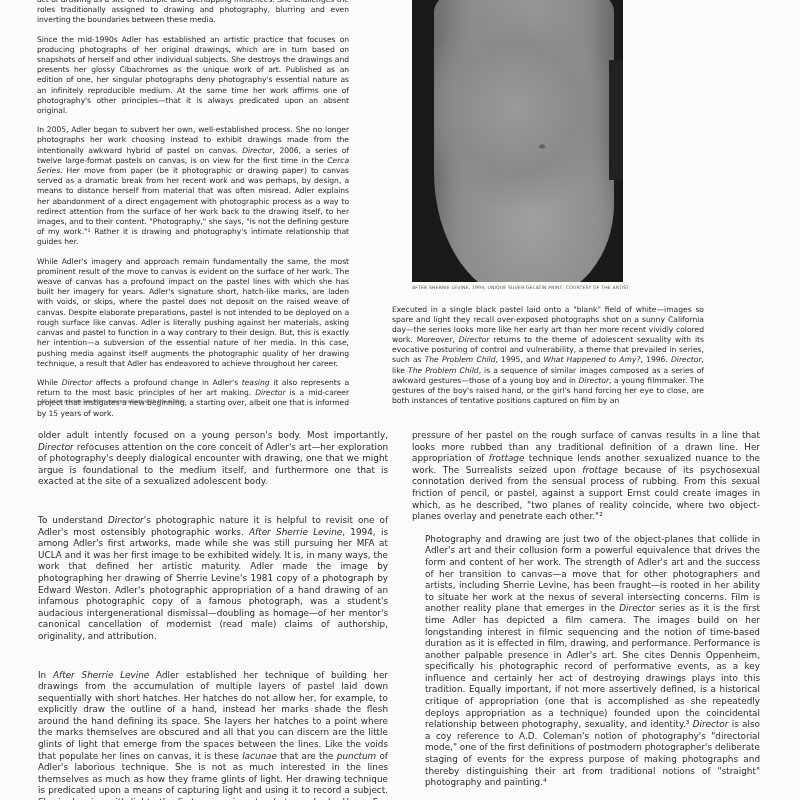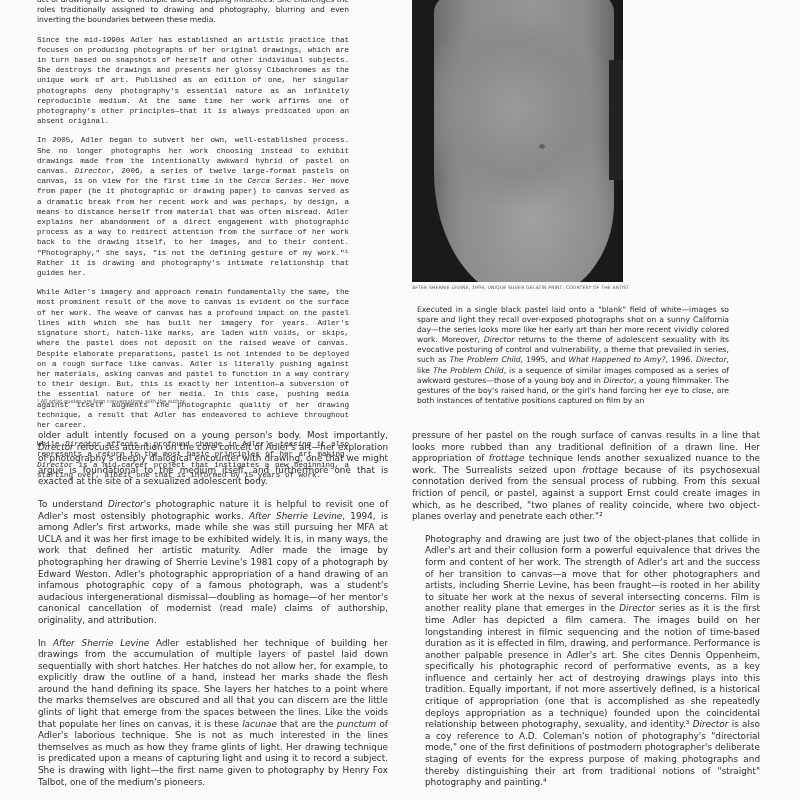--- a/index.html
+++ b/index.html
@@ -8,21 +8,21 @@
     background: #fbfbfa; color: #2a2a2a;
     font-family: "DejaVu Sans", sans-serif;
   }
   .block { position: absolute; text-align: justify; }
   .block p { margin: 0; }
   .block p + p { margin-top: 10px; }
   em { font-style: italic; }
 
   
   #tl { left: 37px; top: -5px; width: 312px; font-size: 7.6px; line-height: 10.2px; letter-spacing: -0.05px; }
-  #tl p + p { margin-top: 9px; font-family: Liberation Mono, monospace; }
+  #tl p + p { margin-top: 9px; }
   #footnote { position: absolute; left: 37px; top: 398px; width: 300px; font-size: 5.2px; color: #555; }
 
   
   #photo {
     position: absolute; left: 412px; top: 0; width: 211px; height: 282px;
     background: #1a1a1a; overflow: hidden;
   }
   #photo .torso {
     position: absolute; left: 22px; top: -20px; width: 180px; height: 320px;
     border-radius: 40% 35% 45% 50% / 10% 10% 30% 40%;
@@ -32,25 +32,25 @@
       radial-gradient(ellipse 60% 45% at 55% 75%, #a0a0a0 0%, #8f8f8f 60%, transparent 90%),
       linear-gradient(90deg, #6e6e6e 0%, #8c8c8c 20%, #979797 55%, #8a8a8a 85%, #6a6a6a 100%);
   }
   #photo .shadow-right {
     position: absolute; right: 0; top: 60px; width: 14px; height: 120px; background: #222;
   }
   #caption {
     position: absolute; left: 412px; top: 285px; width: 230px;
     font-size: 4.6px; letter-spacing: 0.15px; color: #555; text-transform: uppercase;
   }
-  #tr { left: 417px; top: 305px; width: 312px; font-size: 7.6px; line-height: 10.1px; }
+  #tr { left: 392px; top: 305px; width: 312px; font-size: 7.6px; line-height: 10.1px; }
 
   
   #bl { left: 38px; top: 430px; width: 350px; font-size: 8.85px; line-height: 11.6px; }
-  #bl p + p { margin-top: 11px; }
+  #bl p + p { margin-top: 27px; }
   #br { left: 412px; top: 430px; width: 348px; font-size: 8.85px; line-height: 11.6px; }
   #br p + p { margin-top: 11px; margin-left: 13px; }
 </style>
 </head>
 <body>
 
 <div id="tl" class="block">
   <p>act of drawing as a site of multiple and overlapping influences. She challenges the roles traditionally assigned to drawing and photography, blurring and even inverting the boundaries between these media.</p>
   <p>Since the mid-1990s Adler has established an artistic practice that focuses on producing photographs of her original drawings, which are in turn based on snapshots of herself and other individual subjects. She destroys the drawings and presents her glossy Cibachromes as the unique work of art. Published as an edition of one, her singular photographs deny photography's essential nature as an infinitely reproducible medium. At the same time her work affirms one of photography's other principles—that it is always predicated upon an absent original.</p>
   <p>In 2005, Adler began to subvert her own, well-established process.  She no longer photographs her work choosing instead to exhibit drawings made from the intentionally awkward hybrid of pastel on canvas. <em>Director</em>, 2006, a series of twelve large-format pastels on canvas, is on view for the first time in the <em>Cerca Series</em>.  Her move from paper (be it photographic or drawing paper) to canvas served as a dramatic break from her recent work and was perhaps, by design, a means to distance herself from material that was often misread. Adler explains her abandonment of a direct engagement with photographic process as a way to redirect attention from the surface of her work back to the drawing itself, to her images, and to their content.  "Photography," she says, "is not the defining gesture of my work."¹  Rather it is drawing and photography's intimate relationship that guides her.</p>

